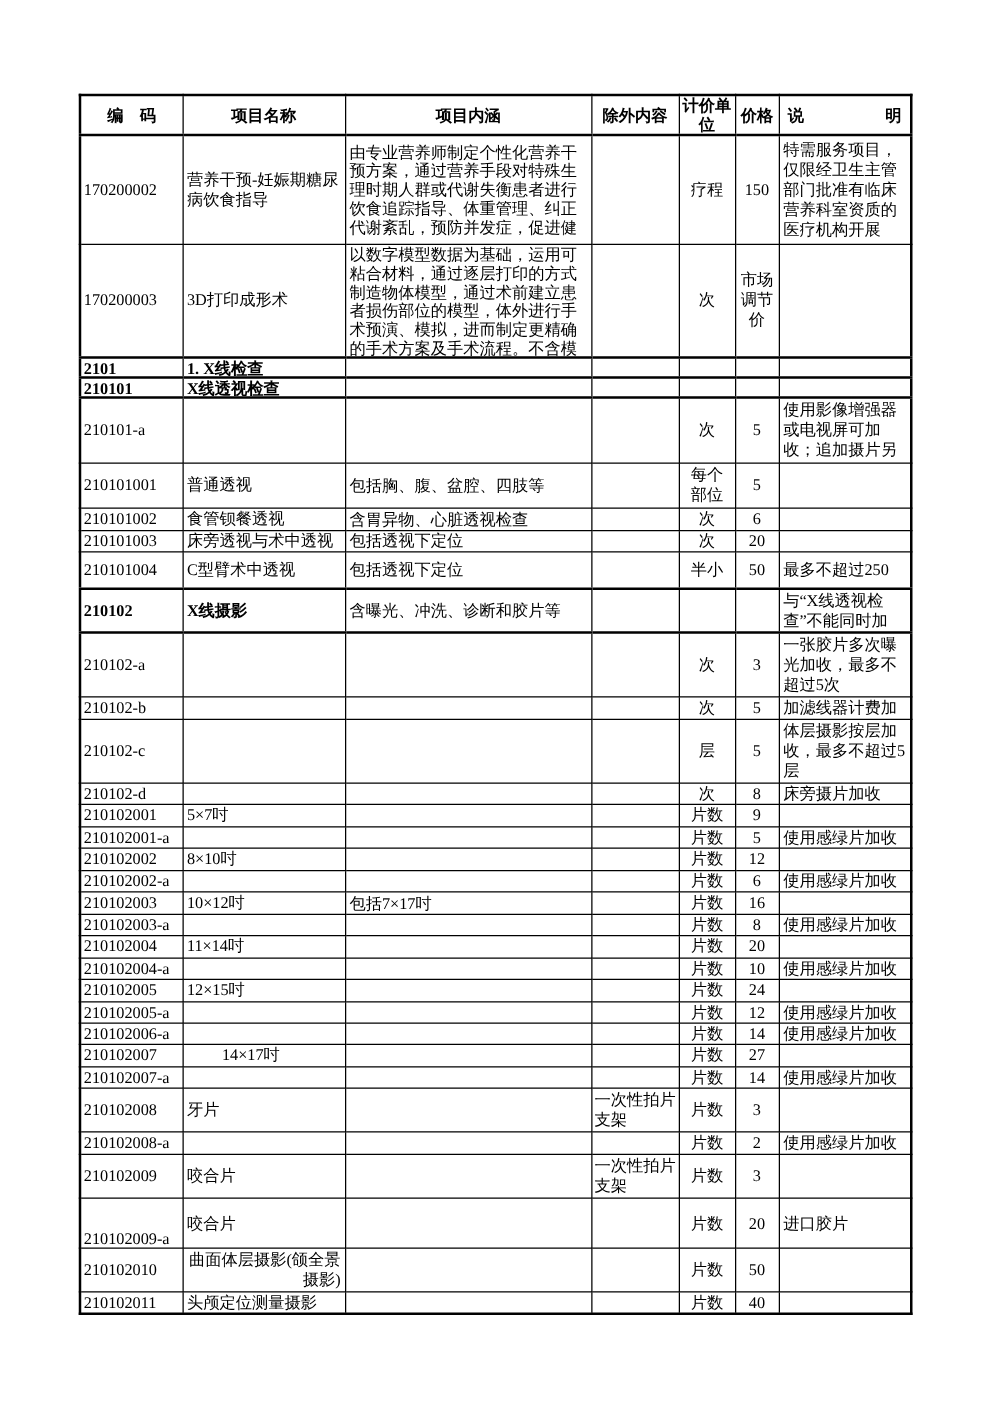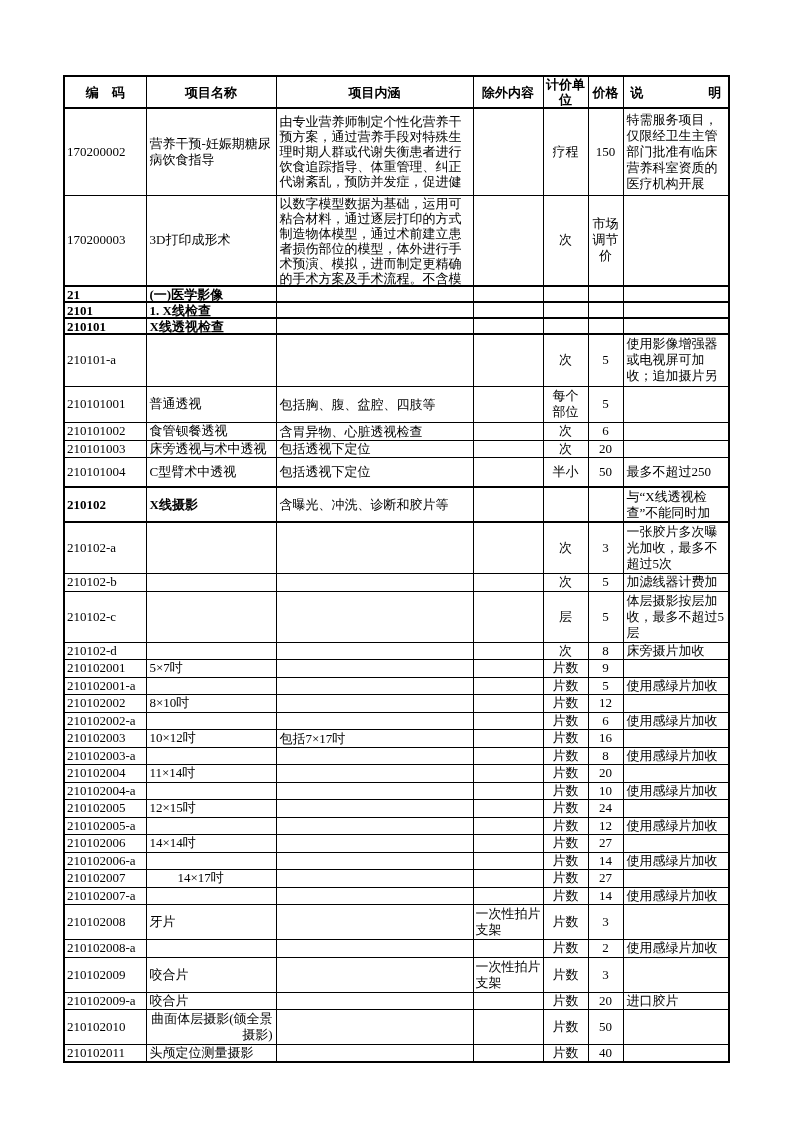--- a/index.html
+++ b/index.html
@@ -98,66 +98,43 @@
           </td>
           <td class="c-price">
             <div class="cw" style="max-height: 89px;">市场调节价</div>
           </td>
           <td class="c-note">
             <div class="cw" style="max-height: 89px;"></div>
           </td>
         </tr>
         <tr class="sec" style="height: 16px;">
           <td class="c-code">
-            <div class="cw" style="max-height: 14px;">21</div>
-          </td>
-          <td class="c-name">
-            <div class="cw" style="max-height: 14px;">(一)医学影像</div>
+            <div class="cw" style="max-height: 14px;">2101</div>
+          </td>
+          <td class="c-name">
+            <div class="cw" style="max-height: 14px;">1. X线检查</div>
           </td>
           <td class="c-content">
             <div class="cw" style="max-height: 14px;"></div>
           </td>
           <td class="c-excl">
             <div class="cw" style="max-height: 14px;"></div>
           </td>
           <td class="c-unit">
             <div class="cw" style="max-height: 14px;"></div>
           </td>
           <td class="c-price">
             <div class="cw" style="max-height: 14px;"></div>
           </td>
           <td class="c-note">
             <div class="cw" style="max-height: 14px;"></div>
           </td>
         </tr>
         <tr class="sec" style="height: 16px;">
           <td class="c-code">
-            <div class="cw" style="max-height: 14px;">2101</div>
-          </td>
-          <td class="c-name">
-            <div class="cw" style="max-height: 14px;">1. X线检查</div>
-          </td>
-          <td class="c-content">
-            <div class="cw" style="max-height: 14px;"></div>
-          </td>
-          <td class="c-excl">
-            <div class="cw" style="max-height: 14px;"></div>
-          </td>
-          <td class="c-unit">
-            <div class="cw" style="max-height: 14px;"></div>
-          </td>
-          <td class="c-price">
-            <div class="cw" style="max-height: 14px;"></div>
-          </td>
-          <td class="c-note">
-            <div class="cw" style="max-height: 14px;"></div>
-          </td>
-        </tr>
-        <tr class="sec" style="height: 16px;">
-          <td class="c-code">
             <div class="cw" style="max-height: 14px;">210101</div>
           </td>
           <td class="c-name">
             <div class="cw" style="max-height: 14px;">X线透视检查</div>
           </td>
           <td class="c-content">
             <div class="cw" style="max-height: 14px;"></div>
           </td>
           <td class="c-excl">
             <div class="cw" style="max-height: 14px;"></div>
@@ -625,184 +602,161 @@
           <td class="c-unit">
             <div class="cw" style="max-height: 15px;">片数</div>
           </td>
           <td class="c-price">
             <div class="cw" style="max-height: 15px;">12</div>
           </td>
           <td class="c-note">
             <div class="cw" style="max-height: 15px;">使用感绿片加收</div>
           </td>
         </tr>
-        <tr style="height: 18px;">
-          <td class="c-code">
-            <div class="cw" style="max-height: 16px;">210102006</div>
-          </td>
-          <td class="c-name">
-            <div class="cw" style="max-height: 16px;">14×14吋</div>
+        <tr style="height: 17px;">
+          <td class="c-code">
+            <div class="cw" style="max-height: 15px;">210102006-a</div>
+          </td>
+          <td class="c-name">
+            <div class="cw" style="max-height: 15px;"></div>
+          </td>
+          <td class="c-content">
+            <div class="cw" style="max-height: 15px;"></div>
+          </td>
+          <td class="c-excl">
+            <div class="cw" style="max-height: 15px;"></div>
+          </td>
+          <td class="c-unit">
+            <div class="cw" style="max-height: 15px;">片数</div>
+          </td>
+          <td class="c-price">
+            <div class="cw" style="max-height: 15px;">14</div>
+          </td>
+          <td class="c-note">
+            <div class="cw" style="max-height: 15px;">使用感绿片加收</div>
+          </td>
+        </tr>
+        <tr style="height: 18px;">
+          <td class="c-code">
+            <div class="cw" style="max-height: 16px;">210102007</div>
+          </td>
+          <td class="c-name">
+            <div class="cw" style="max-height: 16px; margin-left: 28px;">14×17吋</div>
           </td>
           <td class="c-content">
             <div class="cw" style="max-height: 16px;"></div>
           </td>
           <td class="c-excl">
             <div class="cw" style="max-height: 16px;"></div>
           </td>
           <td class="c-unit">
             <div class="cw" style="max-height: 16px;">片数</div>
           </td>
           <td class="c-price">
             <div class="cw" style="max-height: 16px;">27</div>
           </td>
           <td class="c-note">
             <div class="cw" style="max-height: 16px;"></div>
           </td>
         </tr>
         <tr style="height: 17px;">
           <td class="c-code">
-            <div class="cw" style="max-height: 15px;">210102006-a</div>
+            <div class="cw" style="max-height: 15px;">210102007-a</div>
           </td>
           <td class="c-name">
             <div class="cw" style="max-height: 15px;"></div>
           </td>
           <td class="c-content">
             <div class="cw" style="max-height: 15px;"></div>
           </td>
           <td class="c-excl">
             <div class="cw" style="max-height: 15px;"></div>
           </td>
           <td class="c-unit">
             <div class="cw" style="max-height: 15px;">片数</div>
           </td>
           <td class="c-price">
             <div class="cw" style="max-height: 15px;">14</div>
           </td>
           <td class="c-note">
             <div class="cw" style="max-height: 15px;">使用感绿片加收</div>
           </td>
         </tr>
-        <tr style="height: 18px;">
-          <td class="c-code">
-            <div class="cw" style="max-height: 16px;">210102007</div>
-          </td>
-          <td class="c-name">
-            <div class="cw" style="max-height: 16px; margin-left: 28px;">14×17吋</div>
+        <tr style="height: 35px;">
+          <td class="c-code">
+            <div class="cw" style="max-height: 33px;">210102008</div>
+          </td>
+          <td class="c-name">
+            <div class="cw" style="max-height: 33px;">牙片</div>
+          </td>
+          <td class="c-content">
+            <div class="cw" style="max-height: 33px;"></div>
+          </td>
+          <td class="c-excl">
+            <div class="cw" style="max-height: 33px;">一次性拍片支架</div>
+          </td>
+          <td class="c-unit">
+            <div class="cw" style="max-height: 33px;">片数</div>
+          </td>
+          <td class="c-price">
+            <div class="cw" style="max-height: 33px;">3</div>
+          </td>
+          <td class="c-note">
+            <div class="cw" style="max-height: 33px;"></div>
+          </td>
+        </tr>
+        <tr style="height: 18px;">
+          <td class="c-code">
+            <div class="cw" style="max-height: 16px;">210102008-a</div>
+          </td>
+          <td class="c-name">
+            <div class="cw" style="max-height: 16px;"></div>
           </td>
           <td class="c-content">
             <div class="cw" style="max-height: 16px;"></div>
           </td>
           <td class="c-excl">
             <div class="cw" style="max-height: 16px;"></div>
           </td>
           <td class="c-unit">
             <div class="cw" style="max-height: 16px;">片数</div>
           </td>
           <td class="c-price">
-            <div class="cw" style="max-height: 16px;">27</div>
-          </td>
-          <td class="c-note">
-            <div class="cw" style="max-height: 16px;"></div>
-          </td>
-        </tr>
-        <tr style="height: 17px;">
-          <td class="c-code">
-            <div class="cw" style="max-height: 15px;">210102007-a</div>
-          </td>
-          <td class="c-name">
-            <div class="cw" style="max-height: 15px;"></div>
-          </td>
-          <td class="c-content">
-            <div class="cw" style="max-height: 15px;"></div>
-          </td>
-          <td class="c-excl">
-            <div class="cw" style="max-height: 15px;"></div>
-          </td>
-          <td class="c-unit">
-            <div class="cw" style="max-height: 15px;">片数</div>
-          </td>
-          <td class="c-price">
-            <div class="cw" style="max-height: 15px;">14</div>
-          </td>
-          <td class="c-note">
-            <div class="cw" style="max-height: 15px;">使用感绿片加收</div>
+            <div class="cw" style="max-height: 16px;">2</div>
+          </td>
+          <td class="c-note">
+            <div class="cw" style="max-height: 16px;">使用感绿片加收</div>
           </td>
         </tr>
         <tr style="height: 35px;">
           <td class="c-code">
-            <div class="cw" style="max-height: 33px;">210102008</div>
-          </td>
-          <td class="c-name">
-            <div class="cw" style="max-height: 33px;">牙片</div>
+            <div class="cw" style="max-height: 33px;">210102009</div>
+          </td>
+          <td class="c-name">
+            <div class="cw" style="max-height: 33px;">咬合片</div>
           </td>
           <td class="c-content">
             <div class="cw" style="max-height: 33px;"></div>
           </td>
           <td class="c-excl">
             <div class="cw" style="max-height: 33px;">一次性拍片支架</div>
           </td>
           <td class="c-unit">
             <div class="cw" style="max-height: 33px;">片数</div>
           </td>
           <td class="c-price">
             <div class="cw" style="max-height: 33px;">3</div>
           </td>
           <td class="c-note">
             <div class="cw" style="max-height: 33px;"></div>
           </td>
         </tr>
-        <tr style="height: 18px;">
-          <td class="c-code">
-            <div class="cw" style="max-height: 16px;">210102008-a</div>
-          </td>
-          <td class="c-name">
-            <div class="cw" style="max-height: 16px;"></div>
-          </td>
-          <td class="c-content">
-            <div class="cw" style="max-height: 16px;"></div>
-          </td>
-          <td class="c-excl">
-            <div class="cw" style="max-height: 16px;"></div>
-          </td>
-          <td class="c-unit">
-            <div class="cw" style="max-height: 16px;">片数</div>
-          </td>
-          <td class="c-price">
-            <div class="cw" style="max-height: 16px;">2</div>
-          </td>
-          <td class="c-note">
-            <div class="cw" style="max-height: 16px;">使用感绿片加收</div>
-          </td>
-        </tr>
-        <tr style="height: 35px;">
-          <td class="c-code">
-            <div class="cw" style="max-height: 33px;">210102009</div>
-          </td>
-          <td class="c-name">
-            <div class="cw" style="max-height: 33px;">咬合片</div>
-          </td>
-          <td class="c-content">
-            <div class="cw" style="max-height: 33px;"></div>
-          </td>
-          <td class="c-excl">
-            <div class="cw" style="max-height: 33px;">一次性拍片支架</div>
-          </td>
-          <td class="c-unit">
-            <div class="cw" style="max-height: 33px;">片数</div>
-          </td>
-          <td class="c-price">
-            <div class="cw" style="max-height: 33px;">3</div>
-          </td>
-          <td class="c-note">
-            <div class="cw" style="max-height: 33px;"></div>
-          </td>
-        </tr>
-        <tr style="height: 17px;">
-          <td class="c-code">
-            <div class="cw" style="max-height: 15px;">210102009-a</div>
+        <tr style="height: 17px;">
+          <td class="c-code">
+            <div class="cw" style="max-height: 15px; margin-top: 24px;">210102009-a</div>
           </td>
           <td class="c-name">
             <div class="cw" style="max-height: 15px;">咬合片</div>
           </td>
           <td class="c-content">
             <div class="cw" style="max-height: 15px;"></div>
           </td>
           <td class="c-excl">
             <div class="cw" style="max-height: 15px;"></div>
           </td>

